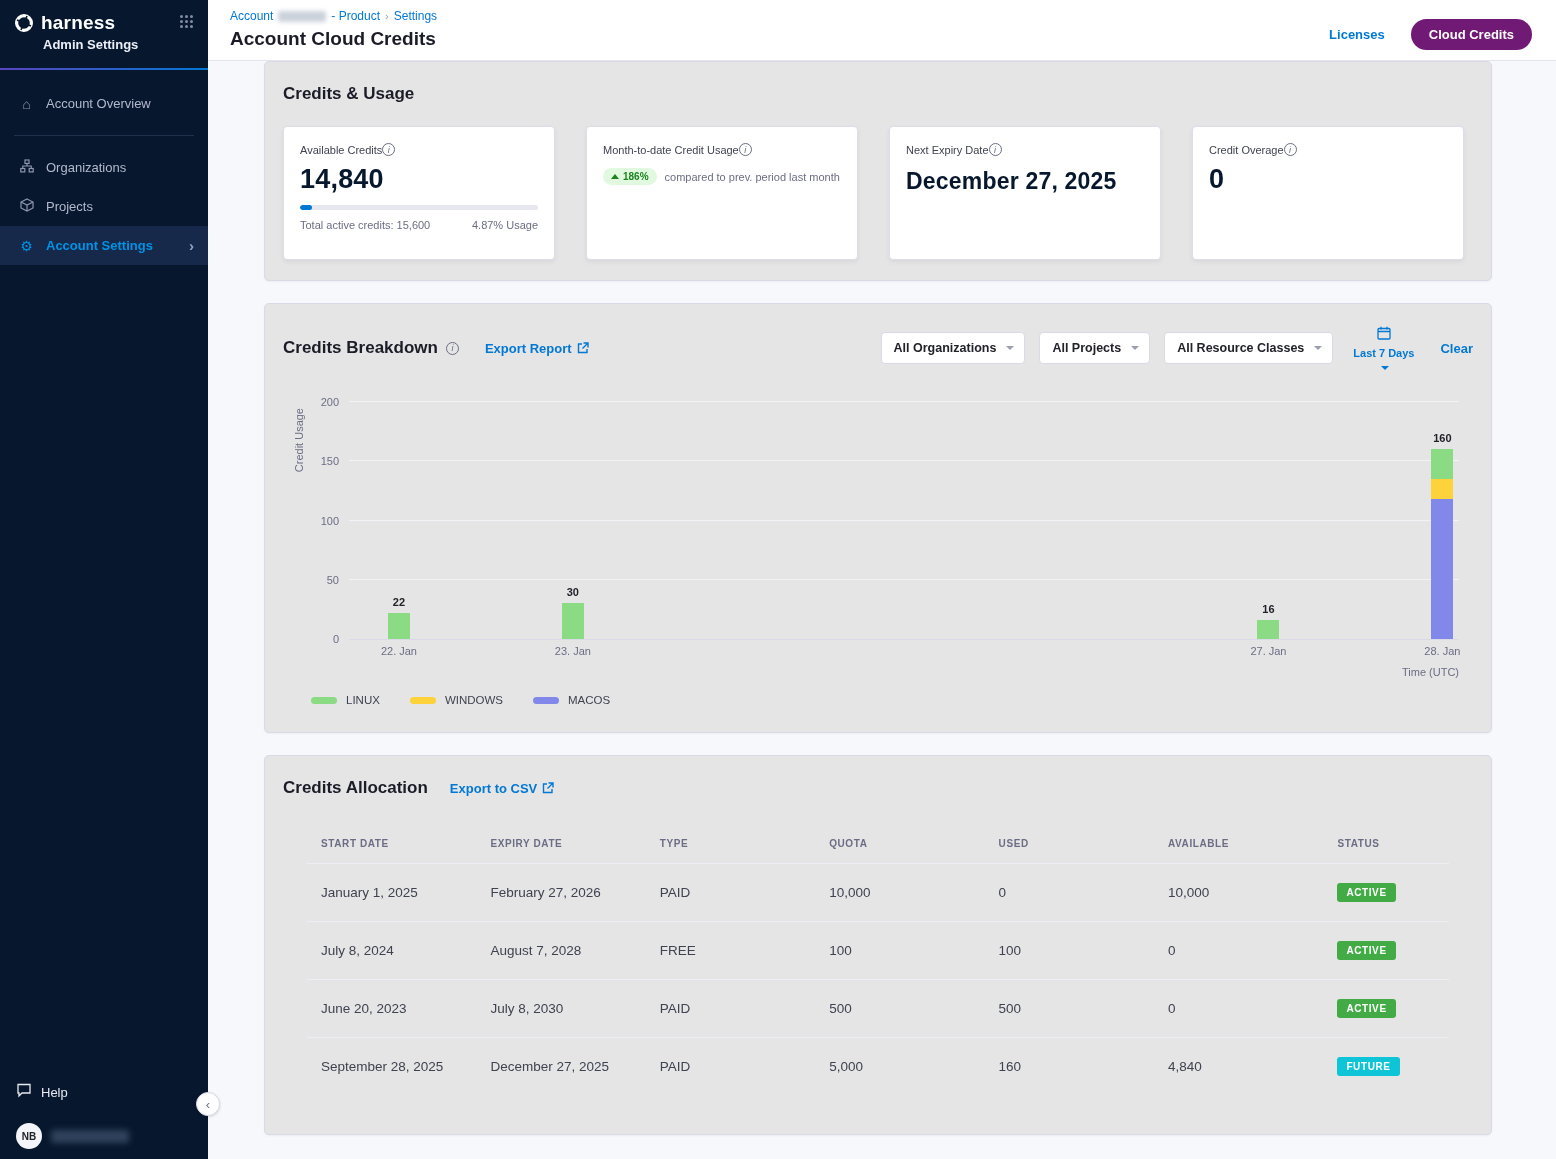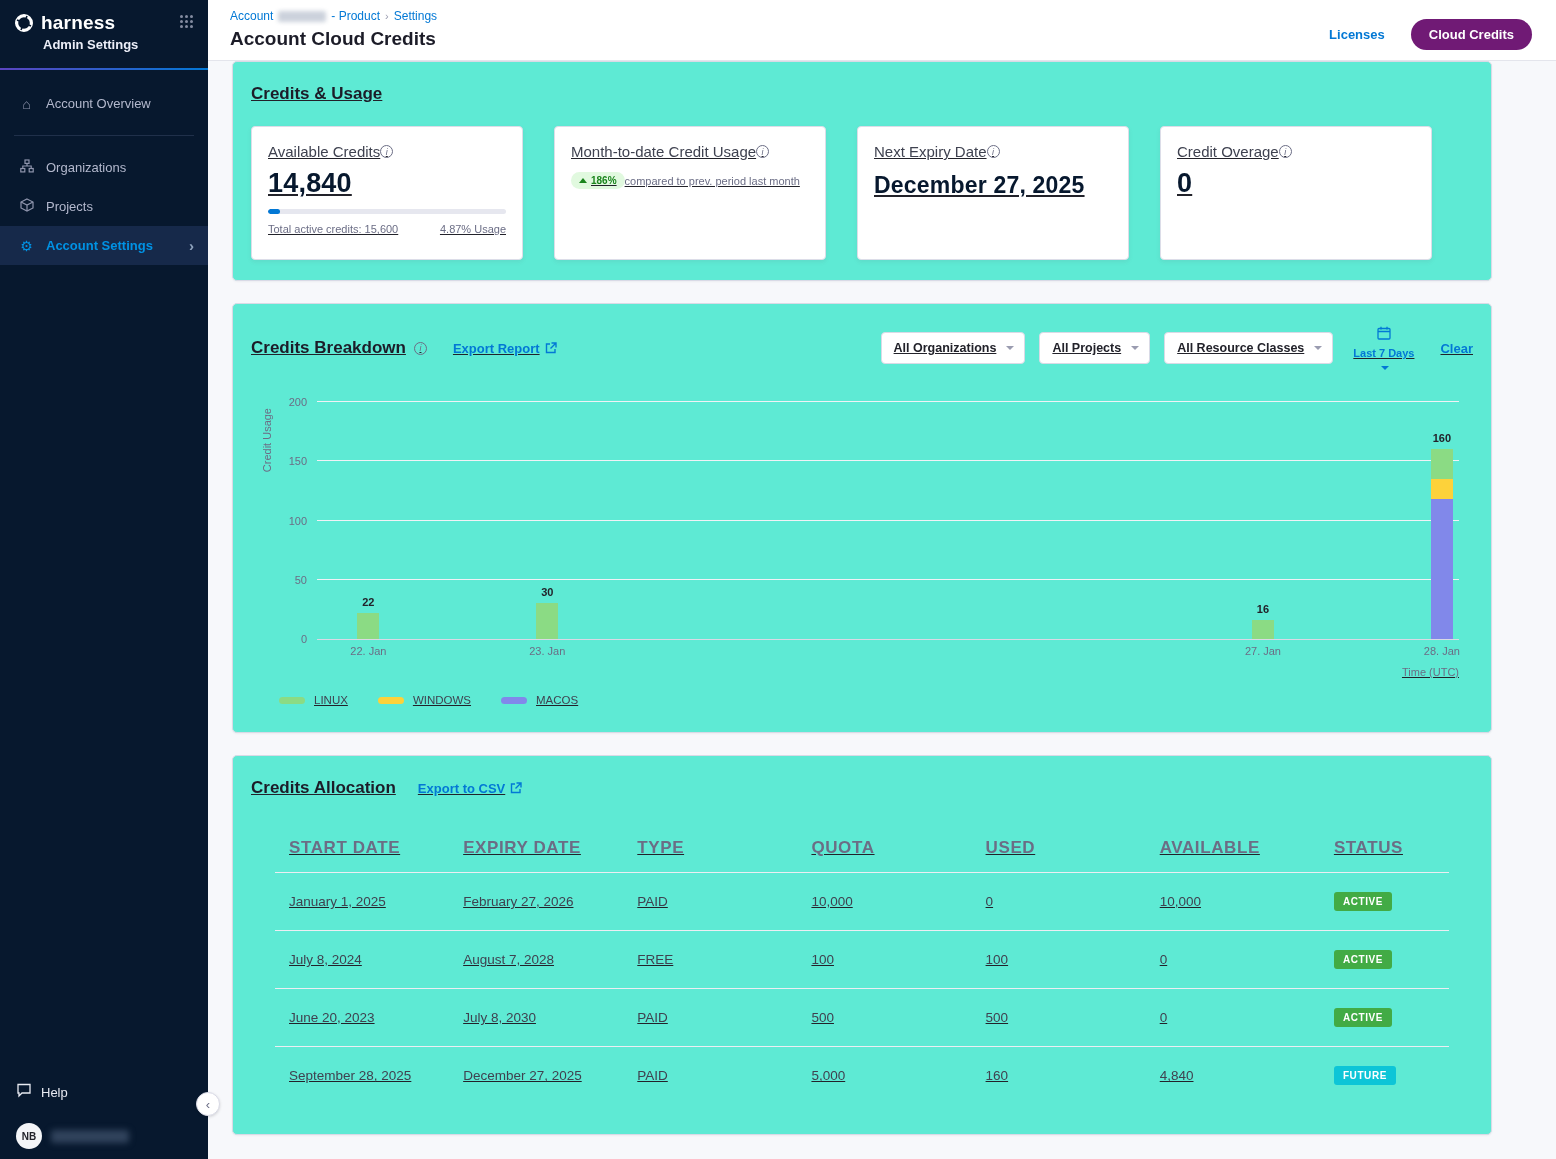--- a/index.html
+++ b/index.html
@@ -53,44 +53,44 @@
   .crumbs a { color:#0278d5; cursor:pointer; }
   .crumb-sep { color:#9a9cb0; font-size:11px; }
   .redact-light { display:inline-block; width:48px; height:11px; background:#ccd2dc; filter:blur(2px); border-radius:2px; }
   .page-title { font-size:19px; font-weight:bold; color:#1c1c28; margin-top:5px; }
   .topbar-right { margin-left:auto; display:flex; align-items:center; gap:26px; margin-top:10px; }
   .licenses-link { color:#0278d5; font-size:13px; font-weight:bold; cursor:pointer; }
   .pill-btn { background:#701a75; color:#fff; font-size:13px; font-weight:bold;
     padding:8px 18px; border-radius:17px; border:none; cursor:pointer; }
 
   .card {
-    background:#5eead4; border:1px solid #d9dae6; border-radius:5px;
+    background:#e5e5e5; border:1px solid #d9dae6; border-radius:5px;
     box-shadow:0 1px 2px rgba(40,41,61,.05);
-    margin:0 64px 22px 24px; padding:22px 18px 20px 18px;text-decoration:underline;
+    margin:0 64px 22px 56px; padding:22px 18px 20px 18px;
   }
   .card:first-of-type { margin-top:24px; }
   .section-title { font-size:17px; font-weight:bold; color:#1c1c28; }
 
   
   .stat-row { display:flex; gap:31px; margin-top:22px; }
   .stat-card {
     width:272px; height:134px; background:#fff; border:1px solid #dcdde8; border-radius:4px;
     box-shadow:0 2px 4px rgba(96,97,112,.10); padding:16px;
   }
-  .stat-label-row { display:flex; align-items:center; font-size:15px; color:#3f4250; }
+  .stat-label-row { display:flex; align-items:center; font-size:11px; color:#3f4250; }
   .info-icon { width:13px; height:13px; border:1px solid #6b6d85; border-radius:50%;
     color:#6b6d85; font-size:9px; display:inline-flex; align-items:center; justify-content:center;
     cursor:pointer; flex:0 0 13px; }
   .info-icon::after { content:"i"; font-style:italic; }
   .stat-value { font-size:27px; font-weight:bold; color:#07182e; margin-top:8px; letter-spacing:.2px; }
   .stat-value.date-val { font-size:23px; line-height:1.35; margin-top:10px; }
   .progress-track { height:5px; background:#e6e7ef; border-radius:3px; margin-top:10px; position:relative; overflow:hidden; }
   .progress-fill { position:absolute; left:0; top:0; bottom:0; background:#0278d5; border-radius:3px; }
   .stat-footer { display:flex; justify-content:space-between; font-size:11px; color:#6b6d85; margin-top:9px; }
-  .delta-row { display:flex; align-items:center; gap:0; margin-top:12px; }
+  .delta-row { display:flex; align-items:center; gap:8px; margin-top:12px; }
   .delta-badge { background:#e1f9df; color:#1b841d; font-size:10px; font-weight:bold;
     padding:3px 8px; border-radius:9px; display:inline-flex; align-items:center; gap:4px; }
   .up-arrow { width:0; height:0; border-left:4px solid transparent; border-right:4px solid transparent;
     border-bottom:5px solid #1b841d; display:inline-block; }
   .delta-note { font-size:11px; color:#6b6d85; }
 
   
   .bd-head { display:flex; align-items:center; }
   .bd-head .info-icon { margin-left:8px; }
   .link-blue { color:#0278d5; font-size:13px; font-weight:bold; cursor:pointer;
@@ -125,21 +125,21 @@
   .x-meta { text-align:right; margin:26px 14px 0 0; font-size:11px; color:#6b6d85; }
   .legend { display:flex; gap:30px; margin:16px 0 6px 28px; align-items:center; }
   .legend-item { display:flex; align-items:center; gap:9px; cursor:pointer; }
   .swatch { width:26px; height:7px; border-radius:4px; display:inline-block; }
   .legend-label { font-size:11.5px; color:#3f4250; }
 
   
   .alloc-head-row { display:flex; align-items:center; gap:22px; }
   .alloc-table-wrap { margin:30px 24px 0 24px; }
   table { width:100%; border-collapse:collapse; table-layout:fixed; }
-  th { text-align:left; font-size:17px; font-weight:bold; color:#6b6d85; letter-spacing:.6px;
+  th { text-align:left; font-size:10px; font-weight:bold; color:#6b6d85; letter-spacing:.6px;
     padding:10px 14px 14px 14px; }
   th:nth-child(7) { width:11%; }
   td { font-size:13.5px; color:#3f4250; padding:0 14px; height:58px; border-top:1px solid #eceef3; }
   tbody tr { cursor:pointer; }
   .status-badge { color:#fff; font-size:10px; font-weight:bold; letter-spacing:.6px;
     padding:4px 9px; border-radius:3px; display:inline-block; }
 </style>
 </head>
 <body>
 

